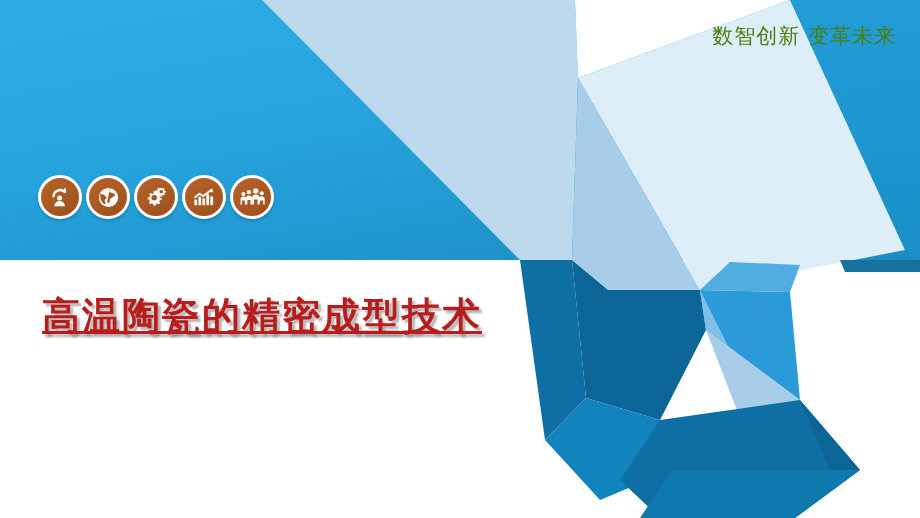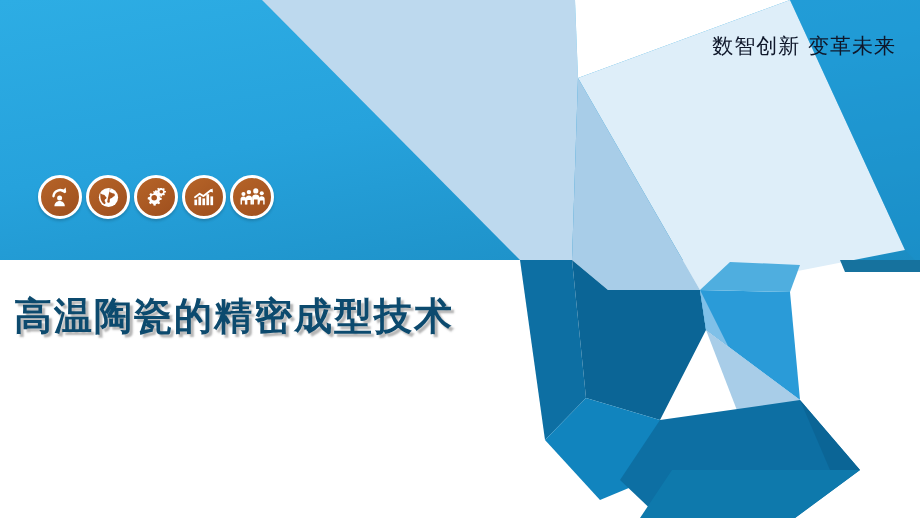--- a/index.html
+++ b/index.html
@@ -29,24 +29,24 @@
   .art {
     position: absolute;
     left: 0;
     top: 0;
     width: 920px;
     height: 518px;
   }
   .tagline {
     position: absolute;
     right: 24px;
-    top: 32px;
+    top: 22px;
     font-size: 21px;
     letter-spacing: 1px;
-    color: #0f172a;
+    color: #4d7c0f;
     font-family: "DejaVu Sans", "Liberation Sans", sans-serif;
     white-space: nowrap;
   }
   .icon-row {
     position: absolute;
     left: 38px;
     top: 175px;
     display: flex;
     gap: 4px;
     align-items: center;
@@ -61,29 +61,30 @@
     box-sizing: border-box;
     display: flex;
     align-items: center;
     justify-content: center;
     box-shadow: 0 2px 3px rgba(0,0,0,0.18);
     background-image: linear-gradient(145deg, #B66428 0%, #9E4F1E 100%);
   }
   .icon-badge svg { display: block; }
   .title {
     position: absolute;
-    left: 14px;
+    left: 42px;
     top: 291px;
     font-size: 38px;
     font-weight: bold;
-    color: #0c4a6e;
+    color: #b91c1c;
     letter-spacing: 2px;
     font-family: "DejaVu Sans", "Liberation Sans", sans-serif;
     text-shadow: 3px 3px 2px rgba(120,120,120,0.55);
     white-space: nowrap;
+    text-decoration: underline;
   }
 </style>
 </head>
 <body>
 
 <div class="slide">
 
   <div class="band"></div>
 
   <svg class="art" viewBox="0 0 920 518" preserveAspectRatio="none">

